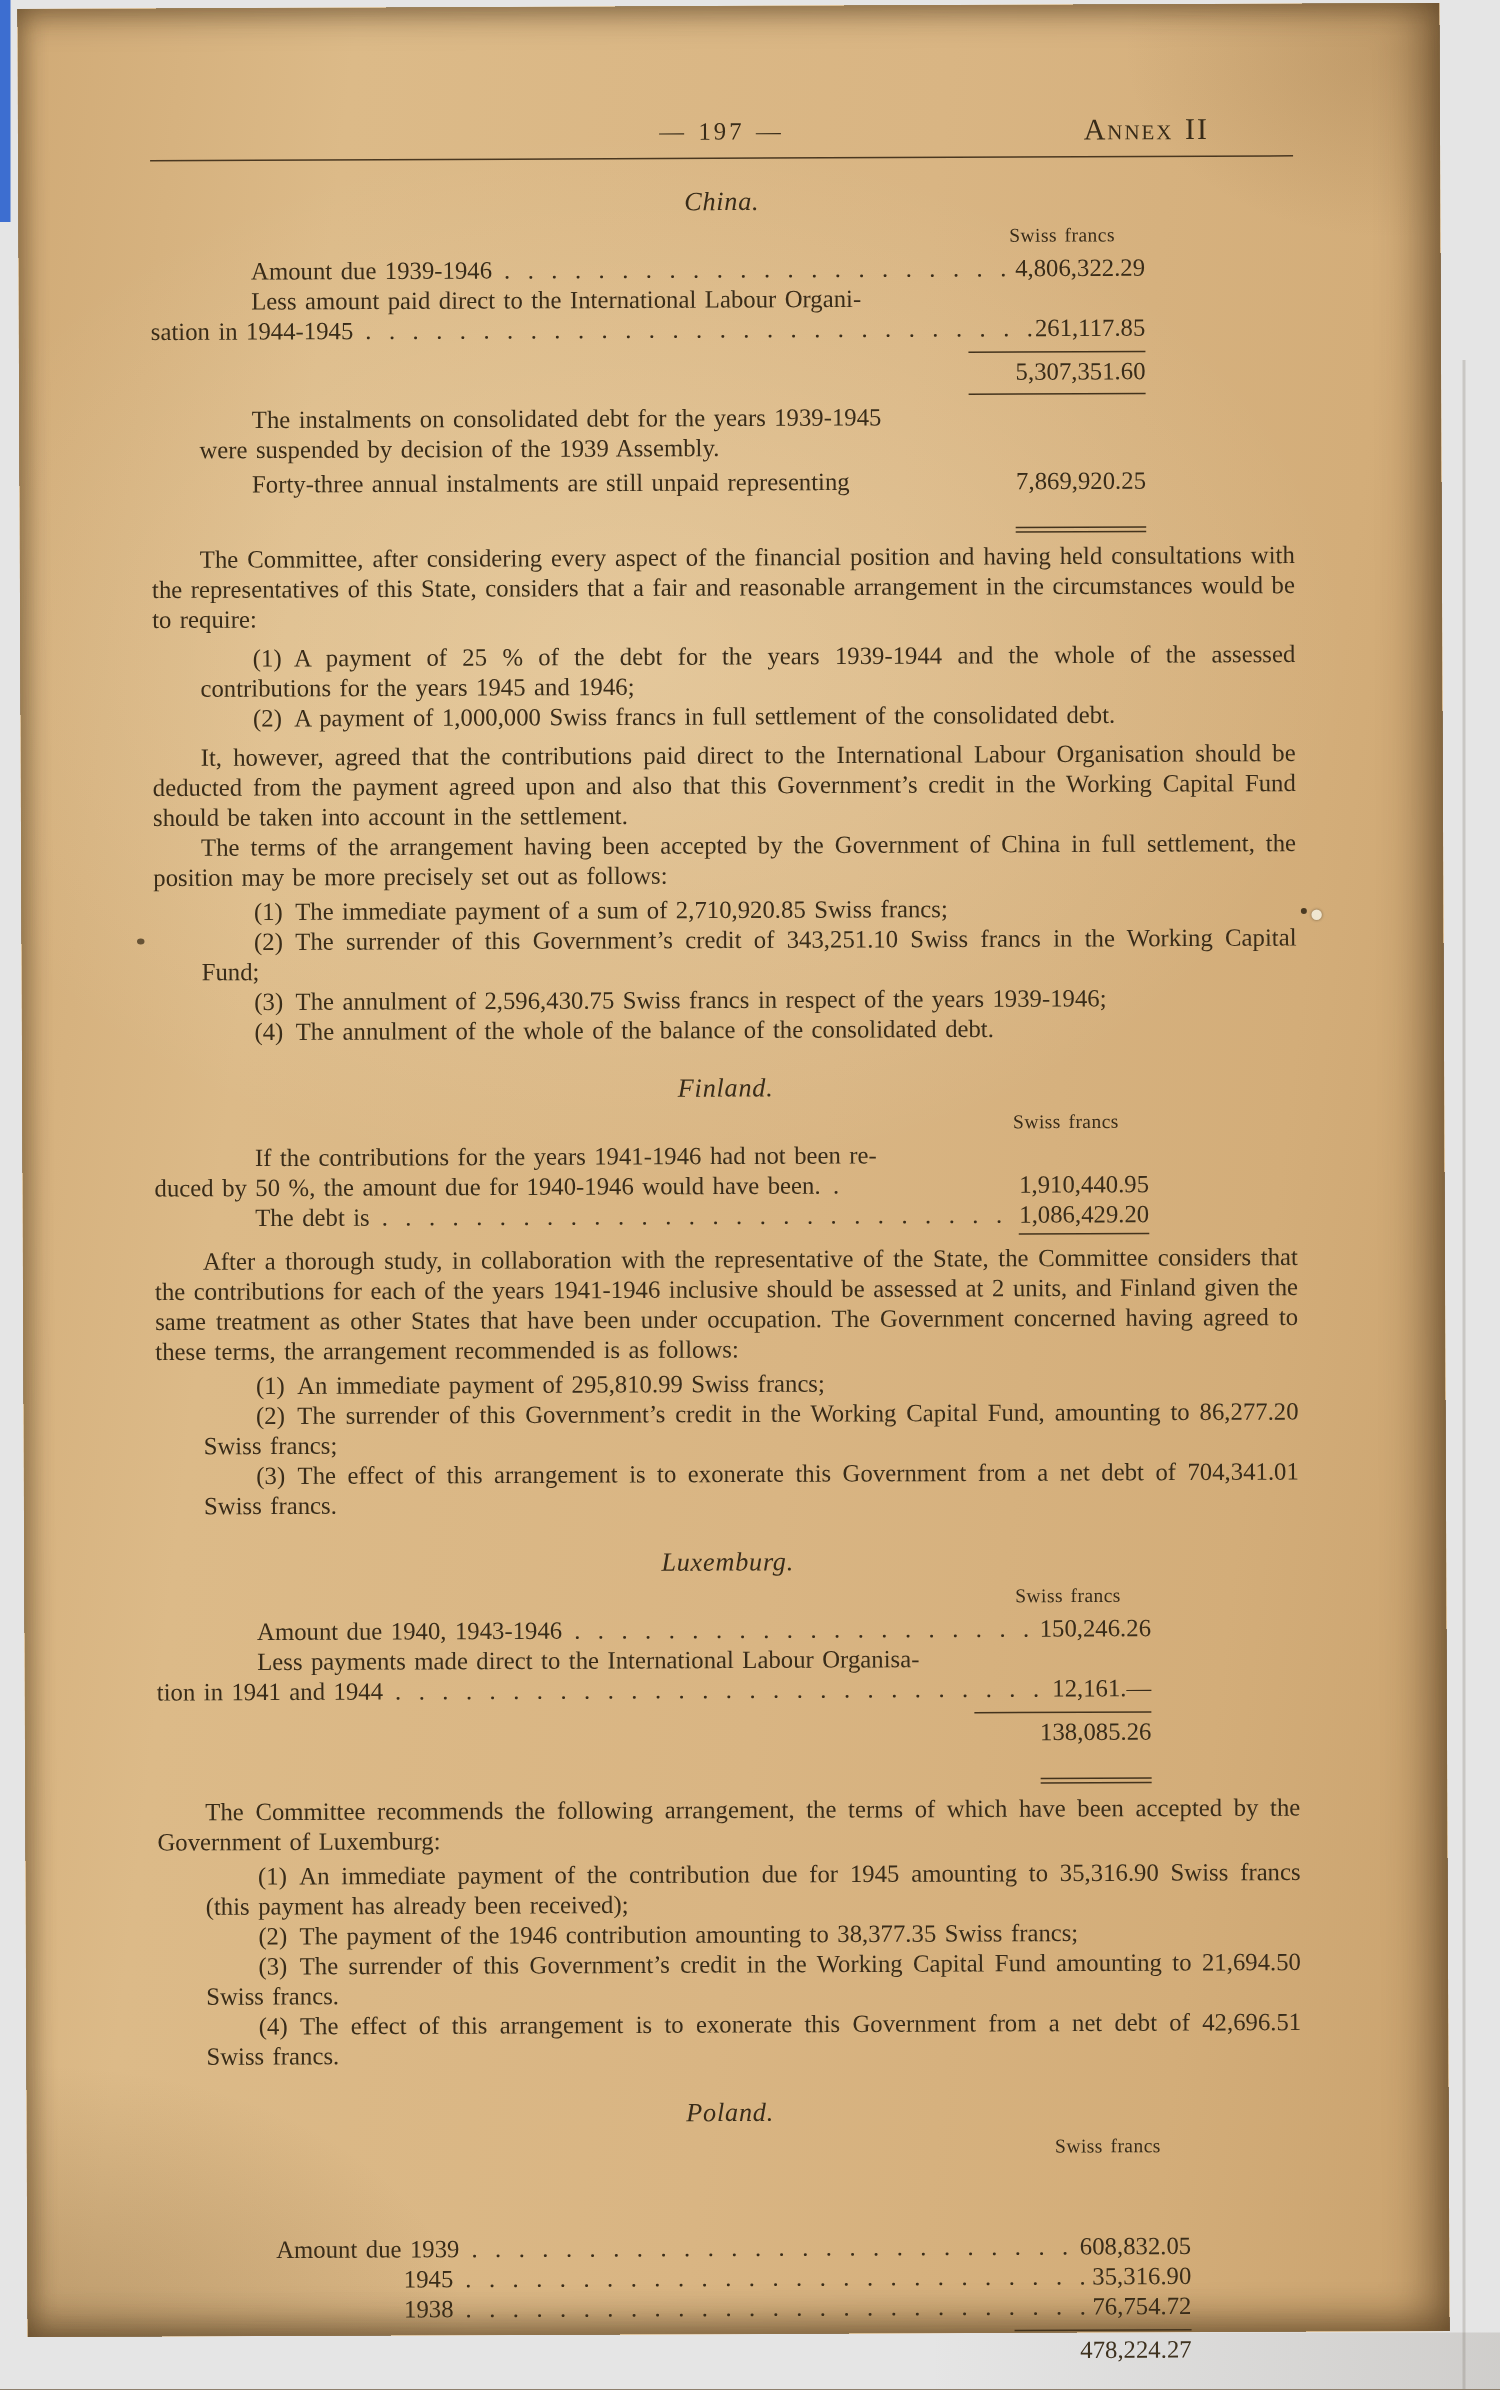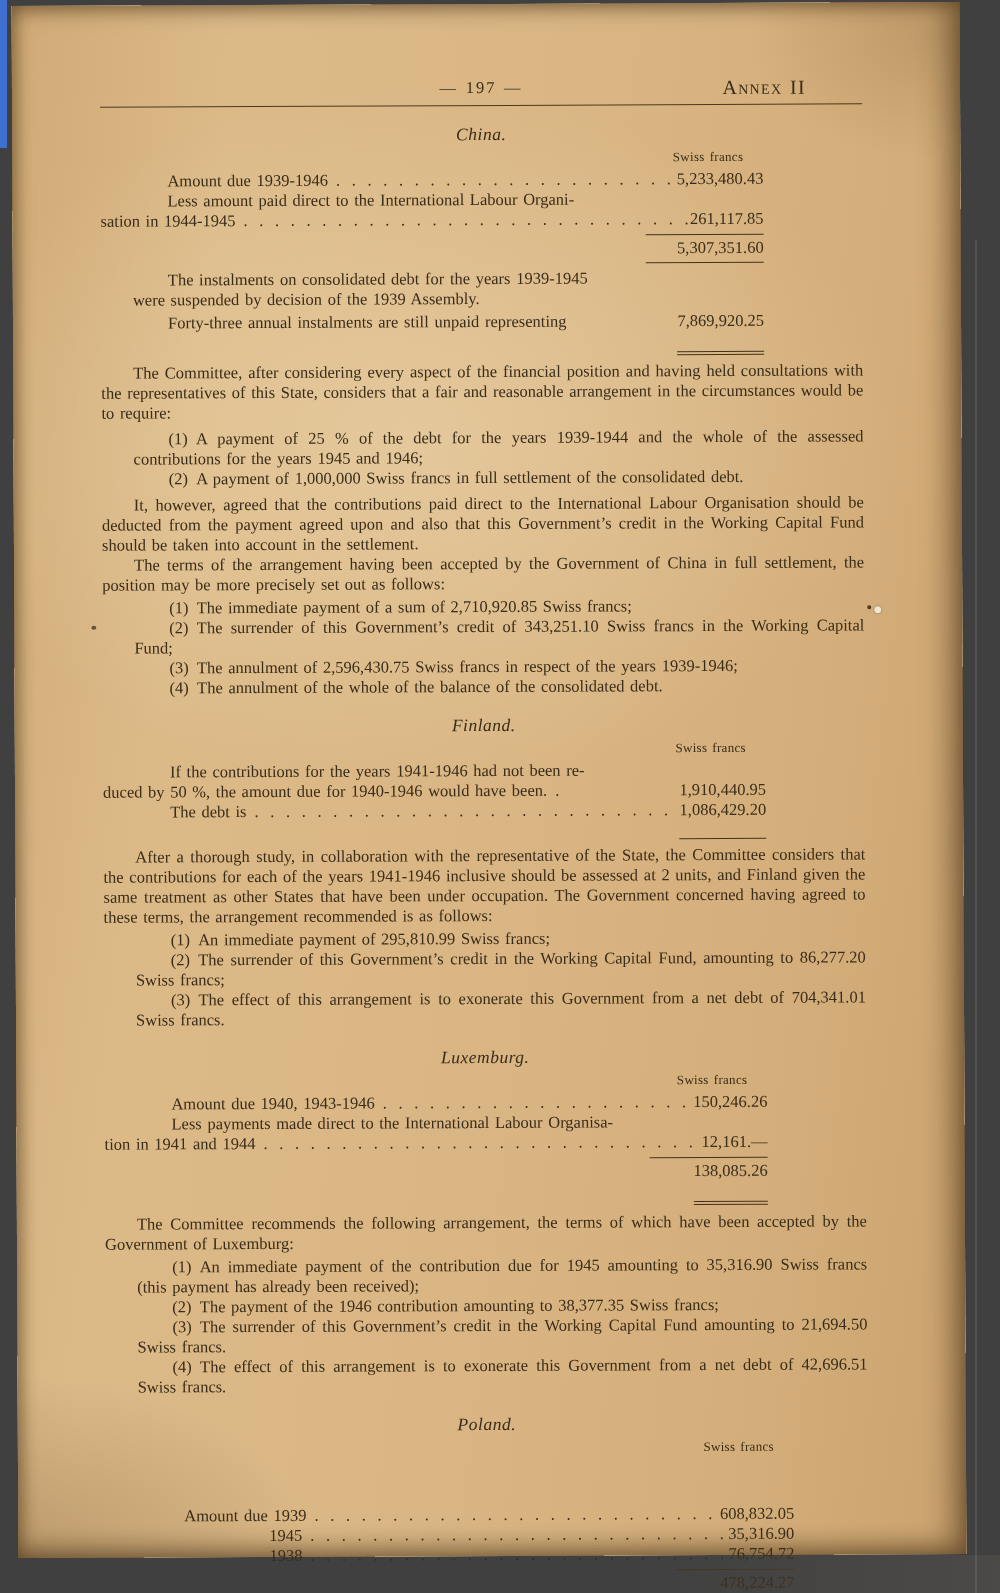--- a/index.html
+++ b/index.html
@@ -6,21 +6,21 @@
   html, body { margin: 0; padding: 0; }
   body {
     width: 1000px;
     background: #060606;
     font-family: "Liberation Serif", "DejaVu Serif", serif;
   }
   .scan {
     position: relative;
     width: 1000px;
     height: 1593px;
-    background: #404040;
+    background: #e5e5e5;
     overflow: hidden;
   }
   .edge-blue {
     position: absolute; left: 0; top: 0;
     width: 7px; height: 148px;
     background: #3d6ed0;
     z-index: 3;
   }
   .right-streak {
     position: absolute; right: 23px; top: 240px;
@@ -79,21 +79,21 @@
   .mdots { flex: 1 1 auto; overflow: hidden; white-space: nowrap; padding: 0 4px 0 8px; letter-spacing: 3px; }
   .mamount { white-space: nowrap; }
   .i67 { padding-left: 67px; }
   .i78 { padding-left: 78px; margin-top: 45px; }
   .i163 { padding-left: 163px; }
   .i32 { padding-left: 32px; }
   .amt-rule { width: 118px; margin: 5px 0 2px auto; border-top: 1.5px solid #43331d; }
   .amt-rule.below { margin: 3px 0 5px auto; }
   .mtotal { text-align: right; padding: 1px 0; }
   .dbl { display: inline-block; border-bottom: 4px double #43331d; padding-bottom: 20px; }
-  .sgl { display: inline-block; border-bottom: 1.5px solid #43331d; padding-bottom: 18px; text-align: right; }
+  .sgl { display: inline-block; border-bottom: 1.5px solid #43331d; padding-bottom: 2px; text-align: right; }
   .para { text-align: justify; text-indent: 32px; margin: 0; }
   .item { text-align: justify; padding-left: 32px; text-indent: 35px; margin: 0; }
   .gap6 { margin-top: 6px; }
   .gap3 { margin-top: 3px; }
   .note { margin-top: 2px; }
   .speck { position: absolute; border-radius: 50%; }
   .s1 { left: 860px; top: 604px; width: 7px; height: 7px; background: #efe6d0; box-shadow: 0 0 2px rgba(0,0,0,.45); }
   .s2 { left: 853px; top: 603px; width: 4px; height: 4px; background: #4a3a22; }
   .s3 { left: 77px; top: 620px; width: 5px; height: 4px; background: #4a3a22; opacity: .8; }
 </style>
@@ -117,21 +117,21 @@
         <div class="annex">Annex II</div>
       </div>
       <div class="rule"></div>
 
       <div class="sec-title">China.</div>
       <div class="money w663">
         <div class="sf">Swiss francs</div>
         <div class="mrow">
           <span class="mlabel i67">Amount due 1939-1946</span>
           <span class="mdots">. . . . . . . . . . . . . . . . . . . . . . . . . . . . . . . . . . . . . . . . . . . . . . . . . . . . . . . . . . . .</span>
-          <span class="mamount">5,233,480.43</span>
+          <span class="mamount">4,806,322.29</span>
         </div>
         <div class="i67">Less amount paid direct to the International Labour Organi-</div>
         <div class="mrow">
           <span class="mlabel">sation in 1944-1945</span>
           <span class="mdots">. . . . . . . . . . . . . . . . . . . . . . . . . . . . . . . . . . . . . . . . . . . . . . . . . . . . . . . . . . . .</span>
           <span class="mamount">261,117.85</span>
         </div>
         <div class="amt-rule"></div>
         <div class="mtotal">5,307,351.60</div>
         <div class="amt-rule below"></div>

